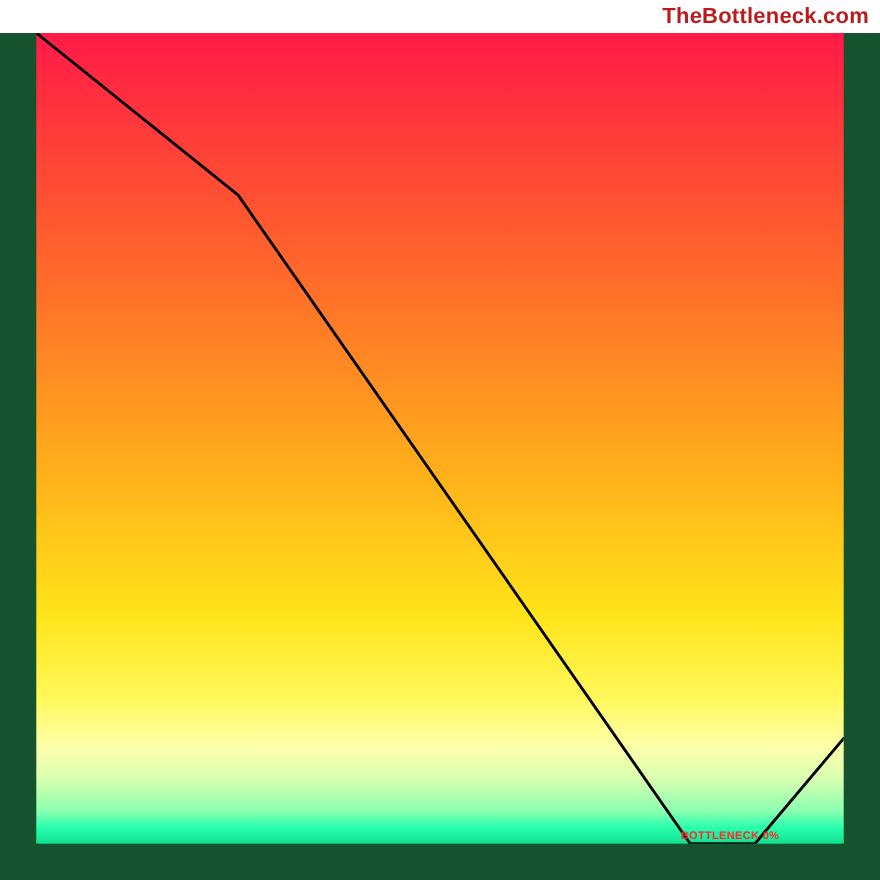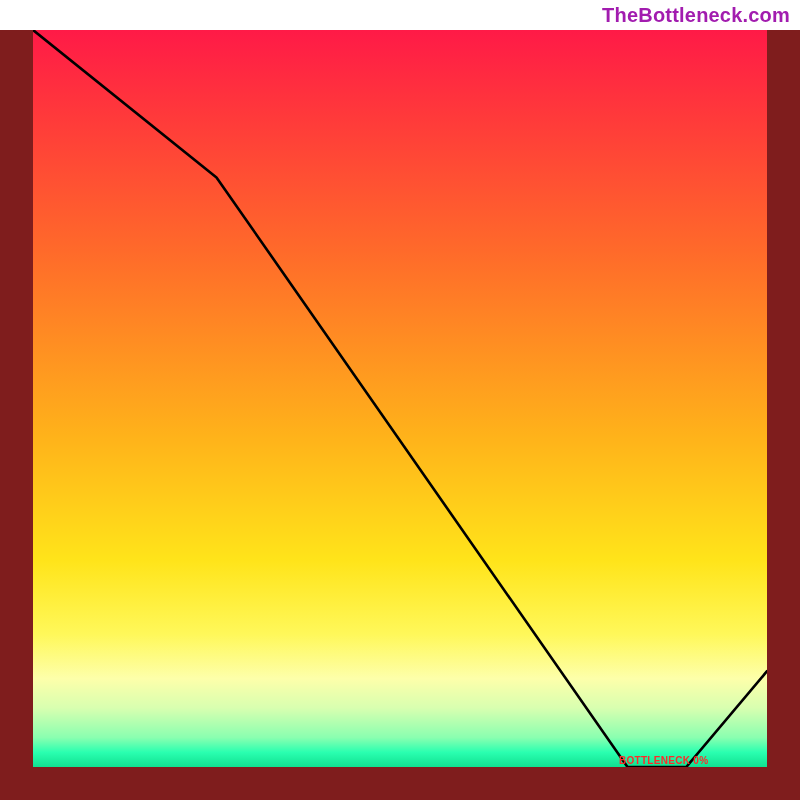--- a/index.html
+++ b/index.html
@@ -12,30 +12,30 @@
     width: 800px;
     height: 800px;
     position: relative;
   }
   .attribution {
     position: absolute;
     top: 4px;
     right: 10px;
     font-size: 20px;
     font-weight: bold;
-    color: #a21caf;
+    color: #b91c1c;
     letter-spacing: 0.2px;
   }
   .frame {
     position: absolute;
     left: 0;
     top: 30px;
     width: 800px;
     height: 770px;
-    background: #7f1d1d;
+    background: #14532d;
     overflow: hidden;
   }
   .plot {
     position: absolute;
     left: 33px;
     top: 0;
     width: 734px;
     height: 737px;
     background: linear-gradient(
       to bottom,

